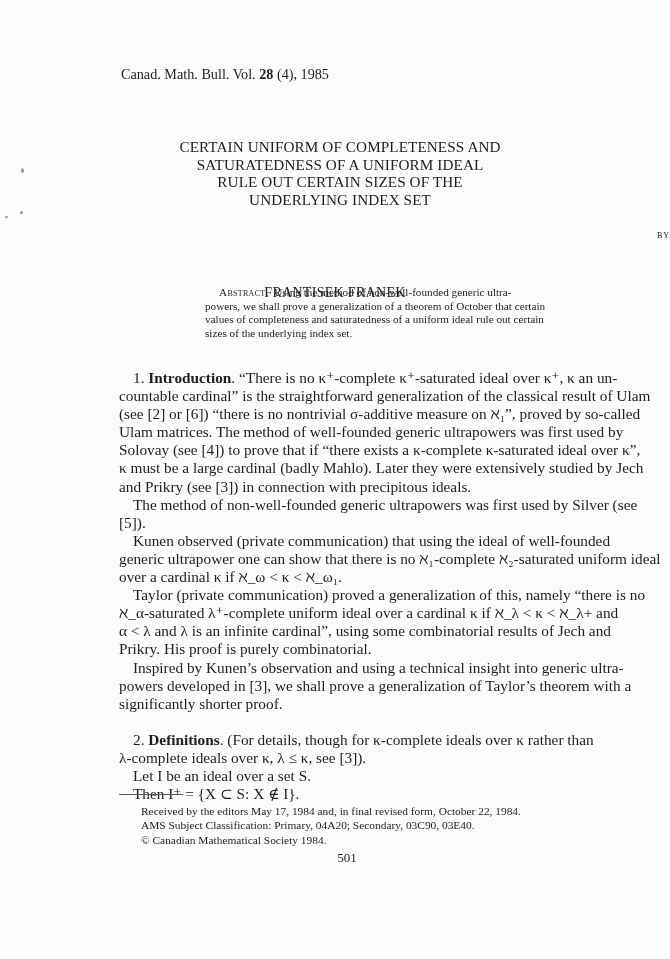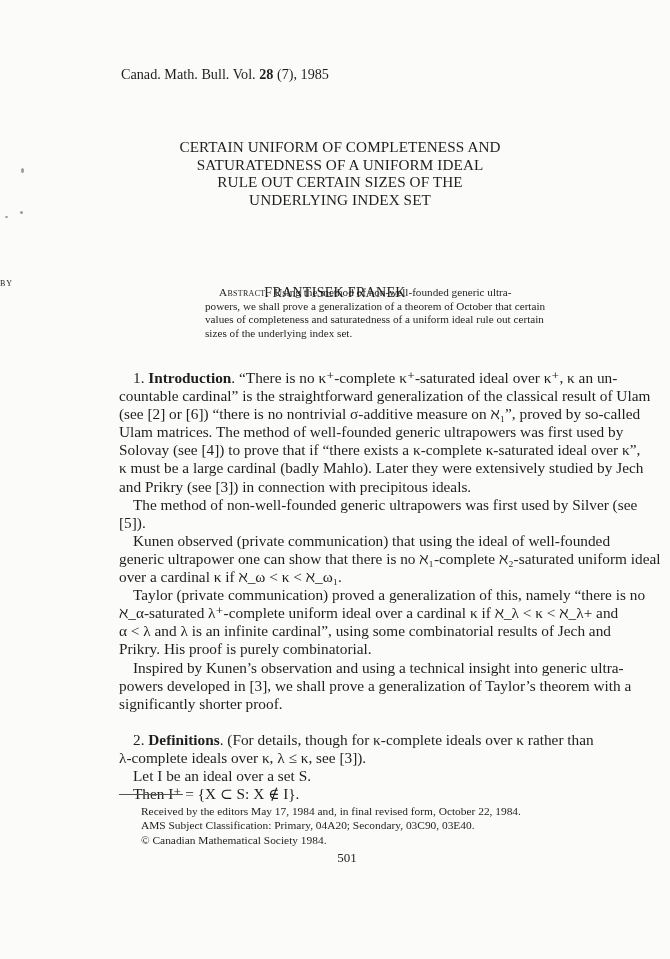--- a/index.html
+++ b/index.html
@@ -8,38 +8,38 @@
     background: #fbfbfa;
     font-family: "Liberation Serif", "DejaVu Serif", serif;
     color: #1e1e1e;
     position: relative;
     overflow: hidden;
   }
   .abs { position: absolute; }
   .journal { left: 121px; top: 66px; font-size: 14.2px; white-space: nowrap; }
   .journal b { font-weight: bold; }
   .title { left: 150px; width: 380px; top: 138px; text-align: center; font-size: 15.2px; line-height: 17.5px; letter-spacing: 0.1px; }
-  .by { left: 0; width: 670px; top: 231px; text-align: left; font-size: 8px; letter-spacing: 1px; margin-top: 48px; }
+  .by { left: 0; width: 670px; top: 231px; text-align: right; font-size: 8px; letter-spacing: 1px; }
   .author { left: 0; width: 670px; top: 245px; text-align: center; font-size: 14px; letter-spacing: 0.3px; margin-top: 40px; }
   .abstract { left: 205px; width: 280px; top: 286px; font-size: 11.2px; line-height: 13.6px; text-align: justify; }
   .abstract .lbl { font-variant: small-caps; letter-spacing: 0.3px; }
   .body-text { left: 119px; width: 471px; top: 369px; font-size: 15.3px; line-height: 18.1px; }
   .body-text b { font-weight: bold; }
   .line { display: block; text-align: justify; text-align-last: justify; white-space: nowrap; }
   .line.last { text-align-last: left; }
   .ind { text-indent: 14px; }
   .footnote-rule { left: 119px; top: 794px; width: 64px; height: 1px; background: #555; }
   .footnotes { left: 141px; top: 804px; font-size: 11.4px; line-height: 14.3px; white-space: nowrap; }
   .pagenum { left: 0; width: 670px; top: 850px; text-align: center; font-size: 13px; padding-left: 12px; }
   .speck { background: #9a9a9a; border-radius: 50%; }
 </style>
 </head>
 <body>
 
-<div class="abs journal"><span>Canad. Math. Bull. Vol. </span><b>28</b><span> (7), 1985</span></div>
+<div class="abs journal"><span>Canad. Math. Bull. Vol. </span><b>28</b><span> (4), 1985</span></div>
 
 <div class="abs speck" style="left:21px;top:168px;width:3px;height:5px;"></div>
 <div class="abs speck" style="left:20px;top:211px;width:3px;height:3px;"></div>
 <div class="abs speck" style="left:5px;top:216px;width:3px;height:2px;"></div>
 
 <div class="abs title">
   <div>CERTAIN UNIFORM OF COMPLETENESS AND</div>
   <div>SATURATEDNESS OF A UNIFORM IDEAL</div>
   <div>RULE OUT CERTAIN SIZES OF THE</div>
   <div>UNDERLYING INDEX SET</div>

